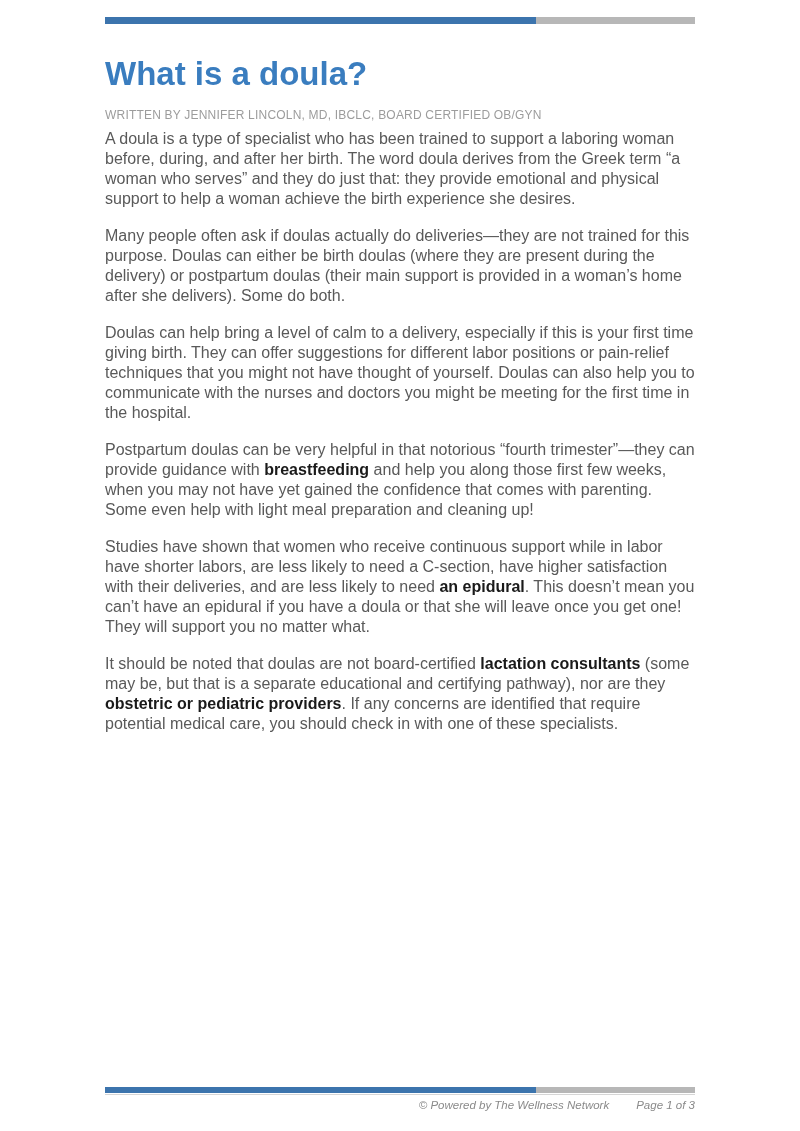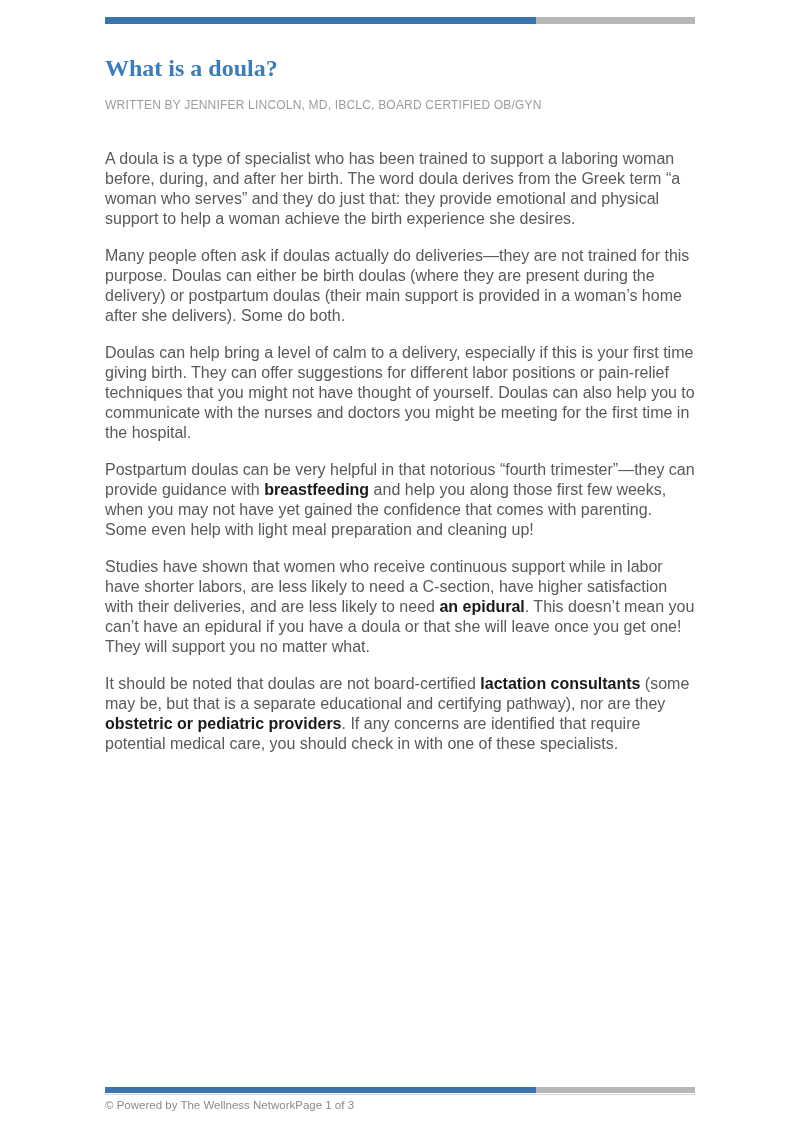--- a/index.html
+++ b/index.html
@@ -32,41 +32,40 @@
   .accent-bar .seg-blue { width: 73%; height: 100%; background: var(--accent-blue); }
   .accent-bar .seg-gray { width: 27%; height: 100%; background: var(--bar-gray); }
   .content {
     position: absolute;
     left: 105px;
     top: 0;
     width: 590px;
   }
   h1.title {
     margin: 55px 0 0 0;
-    font-size: 24px;
+    font-size: 33px;
     line-height: 1.15;
     font-weight: 700;
     color: var(--title-blue);
     letter-spacing: 0;
-    font-family: Liberation Serif, serif;
   }
   .byline {
     margin-top: 15px;
     font-size: 12px;
     line-height: 1.2;
     color: var(--byline-gray);
     letter-spacing: 0.2px;
   }
   .article p {
     margin: 17px 0 0 0;
     font-size: 16px;
     line-height: 20px;
     color: var(--body-text);
   }
-  .article p.first { margin-top: 37px; }
+  .article p.first { margin-top: 7px; }
   .article .run-normal { font-weight: 400; }
   .article .run-bold { font-weight: 700; color: var(--emphasis-dark); }
   .article .run-dark { font-weight: 400; color: var(--emphasis-dark); }
   .reviewed {
     margin-top: 17px;
     font-size: 16px;
     line-height: 20px;
     font-style: italic;
     color: var(--body-text);
   }
@@ -75,24 +74,26 @@
     left: 105px;
     width: 590px;
     top: 1087px;
   }
   .footer-bar { height: 6px; display: flex; }
   .footer-bar .seg-blue { width: 73%; height: 100%; background: var(--accent-blue); }
   .footer-bar .seg-gray { width: 27%; height: 100%; background: var(--bar-gray); }
   .footer-rule { border-top: 1px solid #d6d6d6; margin-top: 1px; }
   .footer-row {
     display: flex;
-    justify-content: flex-start;
+    justify-content: flex-end;
     margin-top: 4px;
     font-size: 11.5px;
+    font-style: italic;
     color: var(--footer-gray);
+    gap: 27px;
   }
 </style>
 </head>
 <body>
 
 <div class="page">
 
   <div class="accent-bar">
     <span class="seg-blue"></span>
     <span class="seg-gray"></span>

